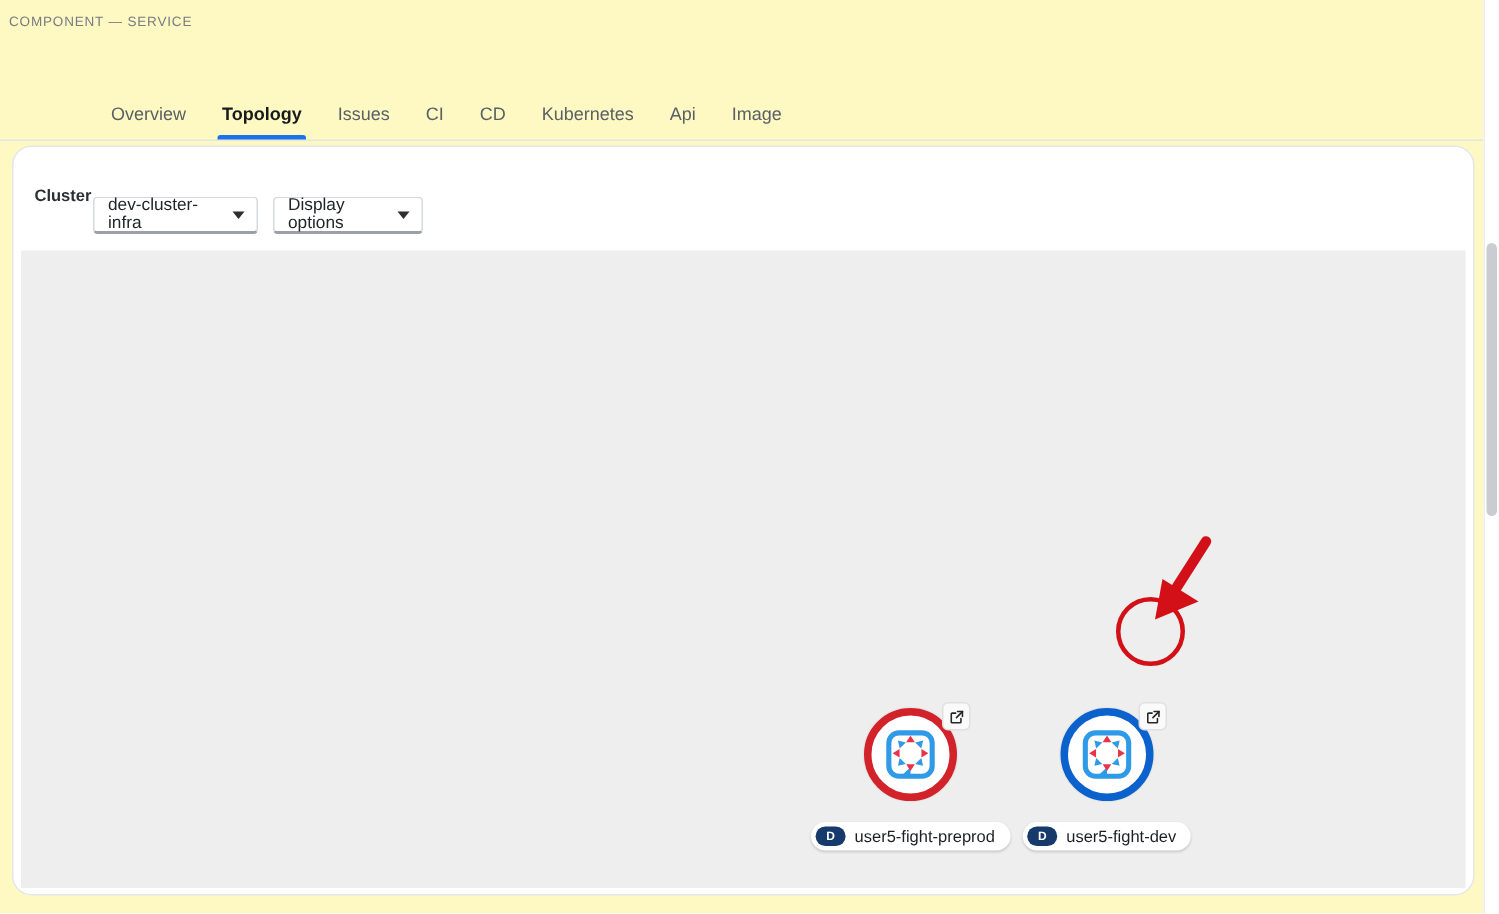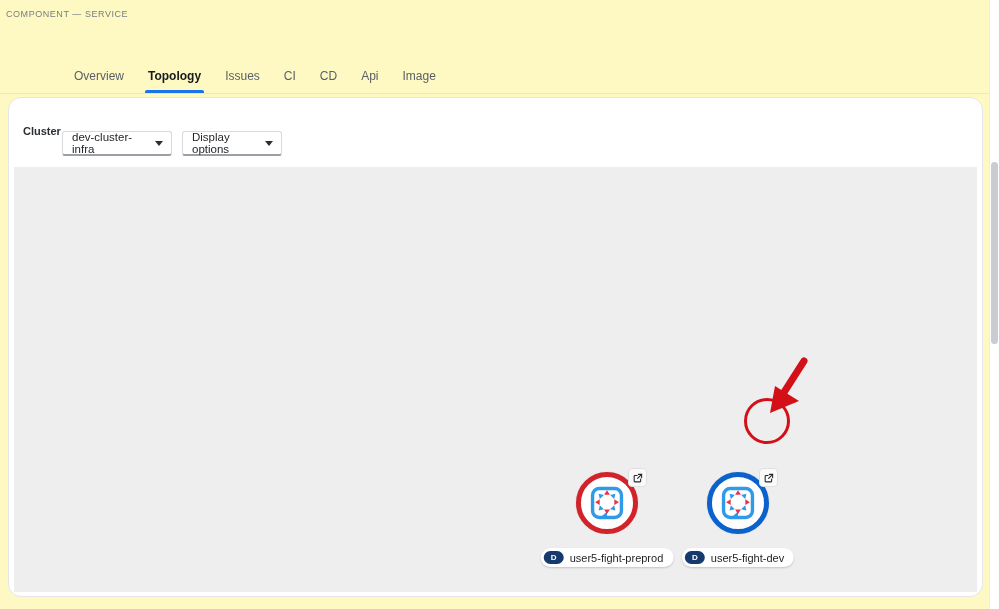--- a/index.html
+++ b/index.html
@@ -138,20 +138,21 @@
   <div class="breadcrumb">COMPONENT — SERVICE</div>
 
 
   <div class="tabbar">
     <div class="tabs" id="tabs-container">
         <div class="tab">Overview</div>
         <div class="tab active">Topology</div>
         <div class="tab">Issues</div>
         <div class="tab">CI</div>
         <div class="tab">CD</div>
+        <div class="tab">Kubernetes</div>
         <div class="tab">Api</div>
         <div class="tab">Image</div>
       </div>
   </div>
 
   <div class="card">
 
     <div class="toolbar">
       <div class="cluster-label">Cluster</div>
 

